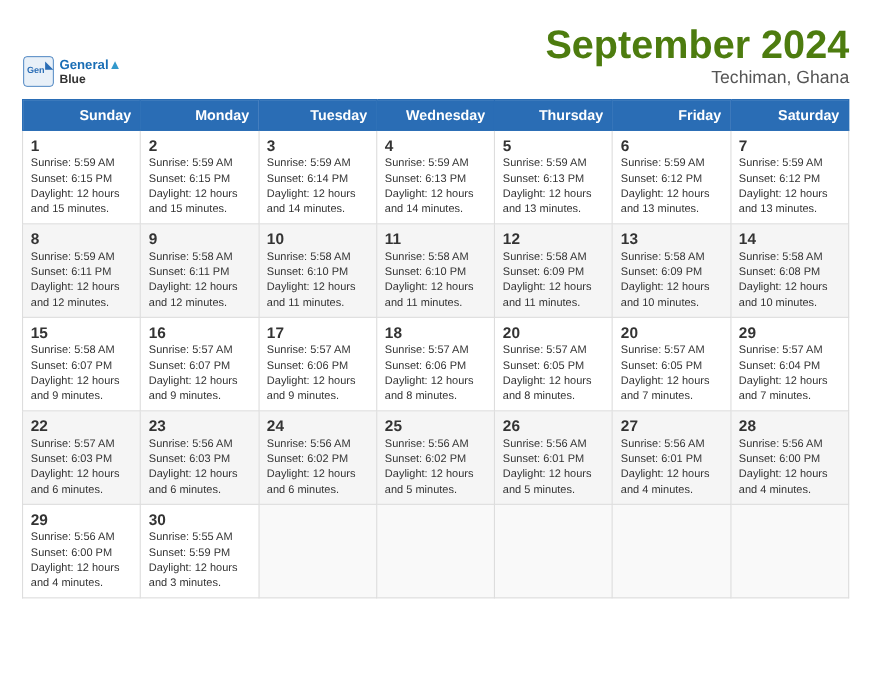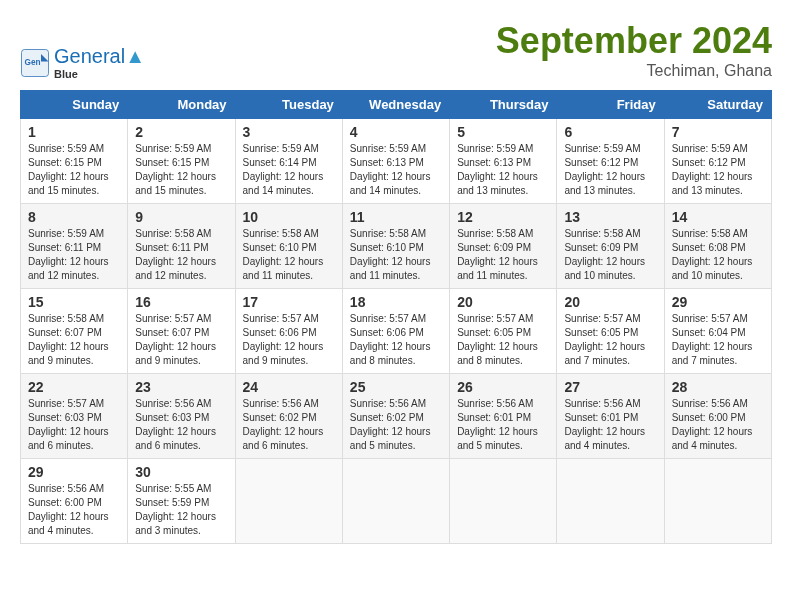--- a/index.html
+++ b/index.html
@@ -82,21 +82,21 @@
 <body>
 
 <div class="header-area">
   <div class="logo">
     <svg class="logo-icon" viewBox="0 0 40 40" xmlns="http://www.w3.org/2000/svg">
       <rect x="2" y="2" width="36" height="36" rx="4" fill="#e8f0f8" stroke="#2a6db5" stroke-width="1"></rect>
       <text x="6" y="22" font-size="11" fill="#2a6db5" font-weight="bold" font-family="Arial">Gen</text>
       <polygon points="28,8 38,18 28,18" fill="#2a6db5"></polygon>
     </svg>
     <div>
-      <div style="font-size:20px; font-weight:normal; color:#333;">
+      <div style="font-size:12px; font-weight:bold; color:#333;">
         <span style="color:#1a6eb5;">General</span><span style="color:#3399cc;">▲</span>
       </div>
       <div style="font-size:11px; font-weight:bold; color:#333;">Blue</div>
     </div>
   </div>
   <div class="title-area">
     <div class="month-title">September 2024</div>
     <div class="location">Techiman, Ghana</div>
   </div>
 </div>

